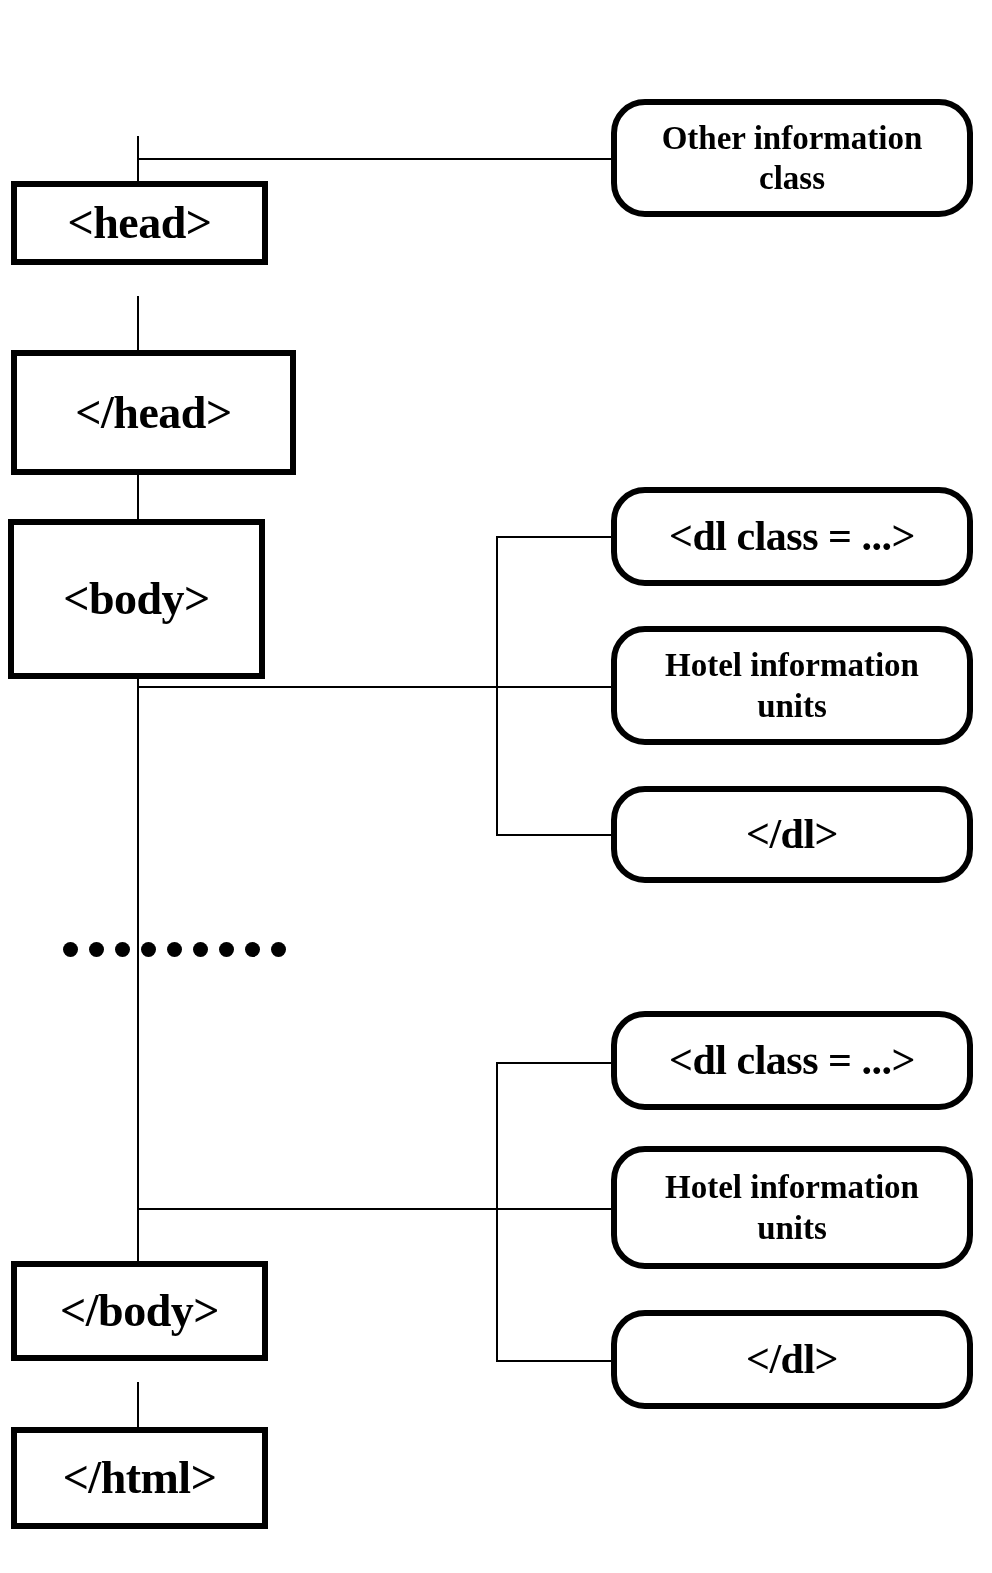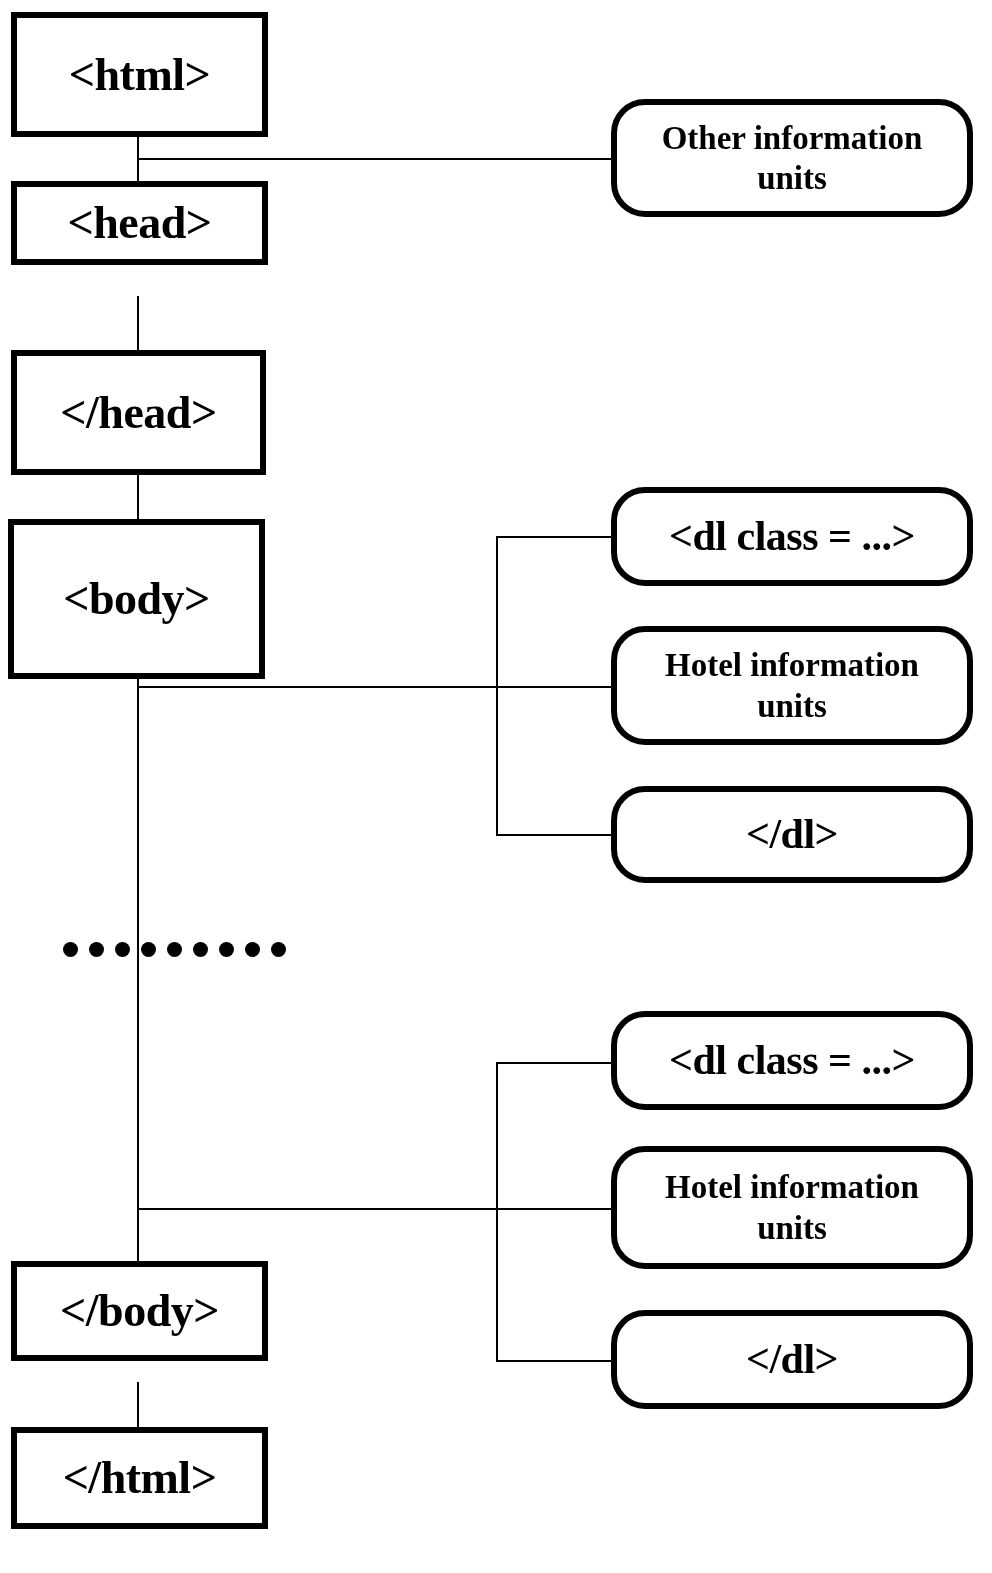--- a/index.html
+++ b/index.html
@@ -92,29 +92,26 @@
   <div class="line hline" style="left:496px; top:536px; width:119px;"></div>
   <div class="line hline" style="left:496px; top:686px; width:119px;"></div>
   <div class="line hline" style="left:496px; top:834px; width:119px;"></div>
 
   <div class="line hline" style="left:137px; top:1208px; width:360px;"></div>
   <div class="line vline" style="left:496px; top:1062px; height:299px;"></div>
   <div class="line hline" style="left:496px; top:1062px; width:119px;"></div>
   <div class="line hline" style="left:496px; top:1208px; width:119px;"></div>
   <div class="line hline" style="left:496px; top:1360px; width:119px;"></div>
 
-  <div class="node rect" style="left:11px; top:12px; width:257px; height:125px;">
-    <span>&lt;html&gt;</span>
-  </div>
 
   <div class="node rect" style="left:11px; top:181px; width:257px; height:84px;">
     <span>&lt;head&gt;</span>
   </div>
 
-  <div class="node rect" style="left:11px; top:350px; width:255px; height:125px;">
+  <div class="node rect" style="left:11px; top:350px; width:285px; height:125px;">
     <span>&lt;/head&gt;</span>
   </div>
 
   <div class="node rect" style="left:8px; top:519px; width:257px; height:160px;">
     <span>&lt;body&gt;</span>
   </div>
 
   <div class="node rect" style="left:11px; top:1261px; width:257px; height:100px;">
     <span>&lt;/body&gt;</span>
   </div>
@@ -129,21 +126,21 @@
     <span class="dot"></span>
     <span class="dot"></span>
     <span class="dot"></span>
     <span class="dot"></span>
     <span class="dot"></span>
     <span class="dot"></span>
     <span class="dot"></span>
   </div>
 
   <div class="node rounded small" style="left:611px; top:99px; width:362px; height:118px;">
-    <span>Other information units</span>
+    <span>Other information class</span>
   </div>
 
   <div class="node rounded" style="left:611px; top:487px; width:362px; height:99px;">
     <span>&lt;dl class = ...&gt;</span>
   </div>
 
   <div class="node rounded small" style="left:611px; top:626px; width:362px; height:119px;">
     <span>Hotel information units</span>
   </div>
 

